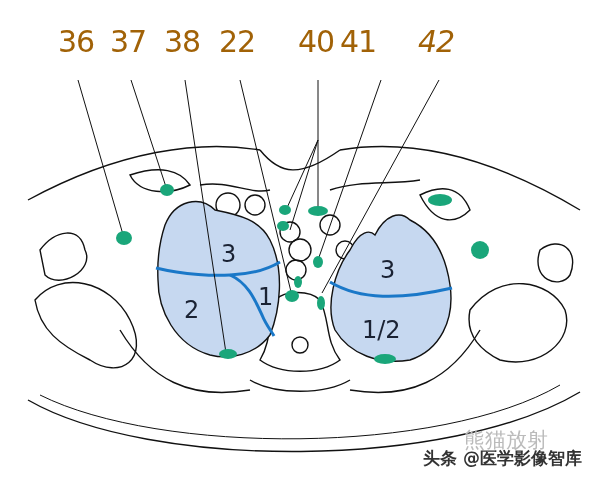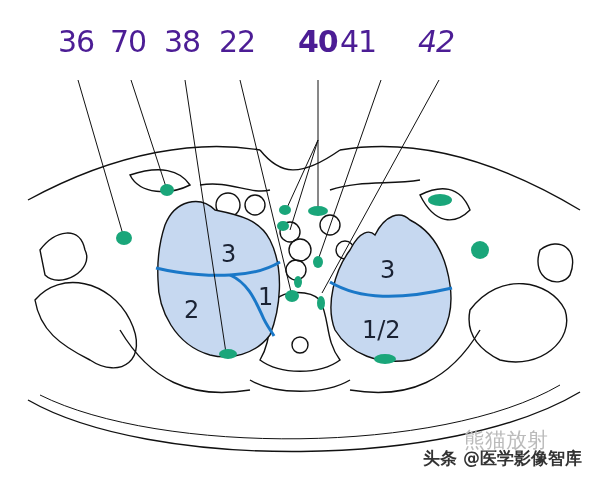--- a/index.html
+++ b/index.html
@@ -1,30 +1,30 @@
 <!DOCTYPE html>
 <html><head>
 <meta charset="utf-8">
 <style>
   html, body { margin:0; padding:0; background:#ffffff; }
   body { width:600px; height:484px; position:relative; overflow:hidden; font-family:"DejaVu Sans", sans-serif; }
   #diagram { position:absolute; left:0; top:0; width:600px; height:484px; }
-  .label { position:absolute; top:24px; font-size:30px; color:#4c1d95; letter-spacing:-1px; }
+  .label { position:absolute; top:24px; font-size:30px; color:#a16207; letter-spacing:-1px; }
   .region-label { font-family:"DejaVu Sans", sans-serif; fill:#1a2233; }
   .watermark { position:absolute; right:18px; bottom:14px; font-size:17px; color:#333;font-weight:bold; }
   .watermark-faint { position:absolute; right:52px; bottom:30px; font-size:21px; color:#bbb; }
 </style>
 </head>
 <body>
 
 <div class="label" style="left:58px;">36</div>
-<div class="label" style="left:110px;">70</div>
+<div class="label" style="left:110px;">37</div>
 <div class="label" style="left:164px;">38</div>
 <div class="label" style="left:219px;">22</div>
-<div class="label" style="left:298px;font-weight:bold;">40</div>
+<div class="label" style="left:298px;">40</div>
 <div class="label" style="left:340px;">41</div>
 <div class="label" style="left:418px;font-style:italic;">42</div>
 
 <svg id="diagram" viewBox="0 0 600 484" xmlns="http://www.w3.org/2000/svg">
   <g fill="none" stroke="#111" stroke-width="1.4">
 
     <path d="M28 200 C120 150 200 140 260 150 M340 150 C400 140 480 150 580 210"></path>
     <path d="M28 400 C150 470 450 470 580 392"></path>
     <path d="M40 395 C160 455 440 455 560 385" stroke-width="1"></path>
 

